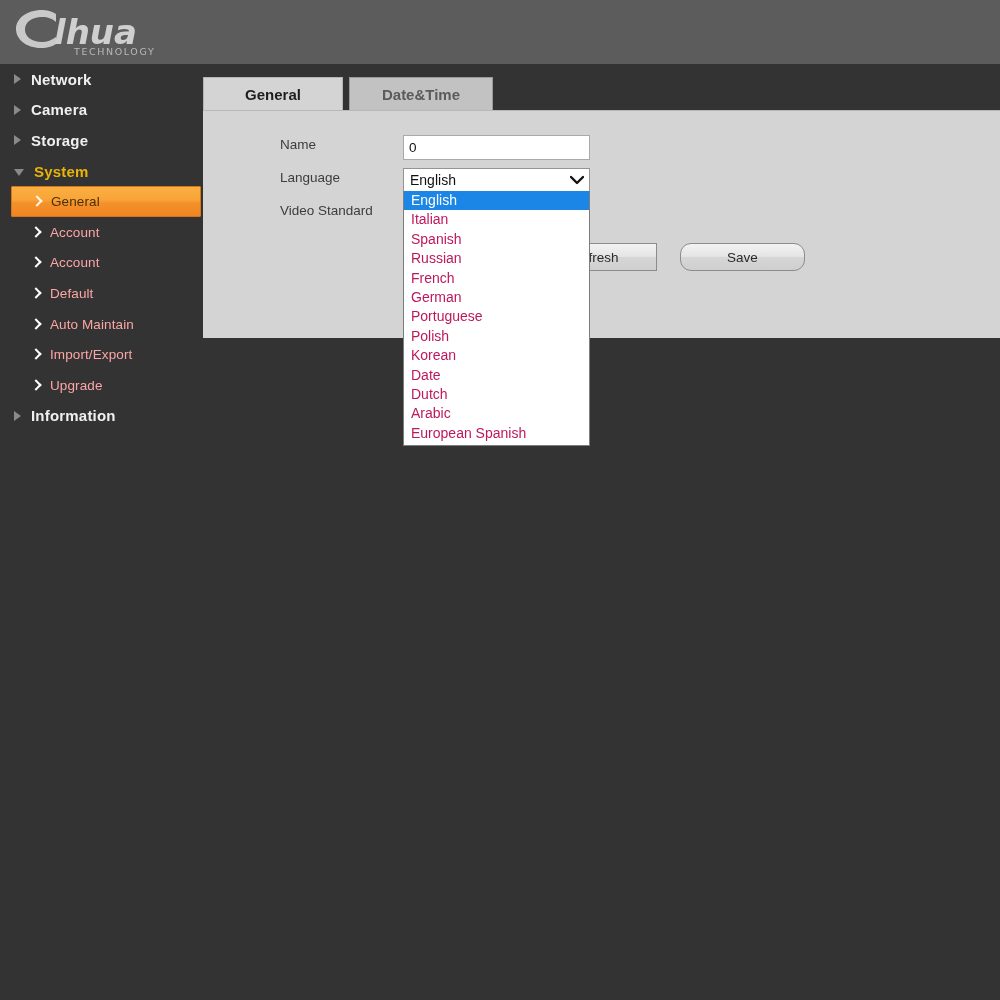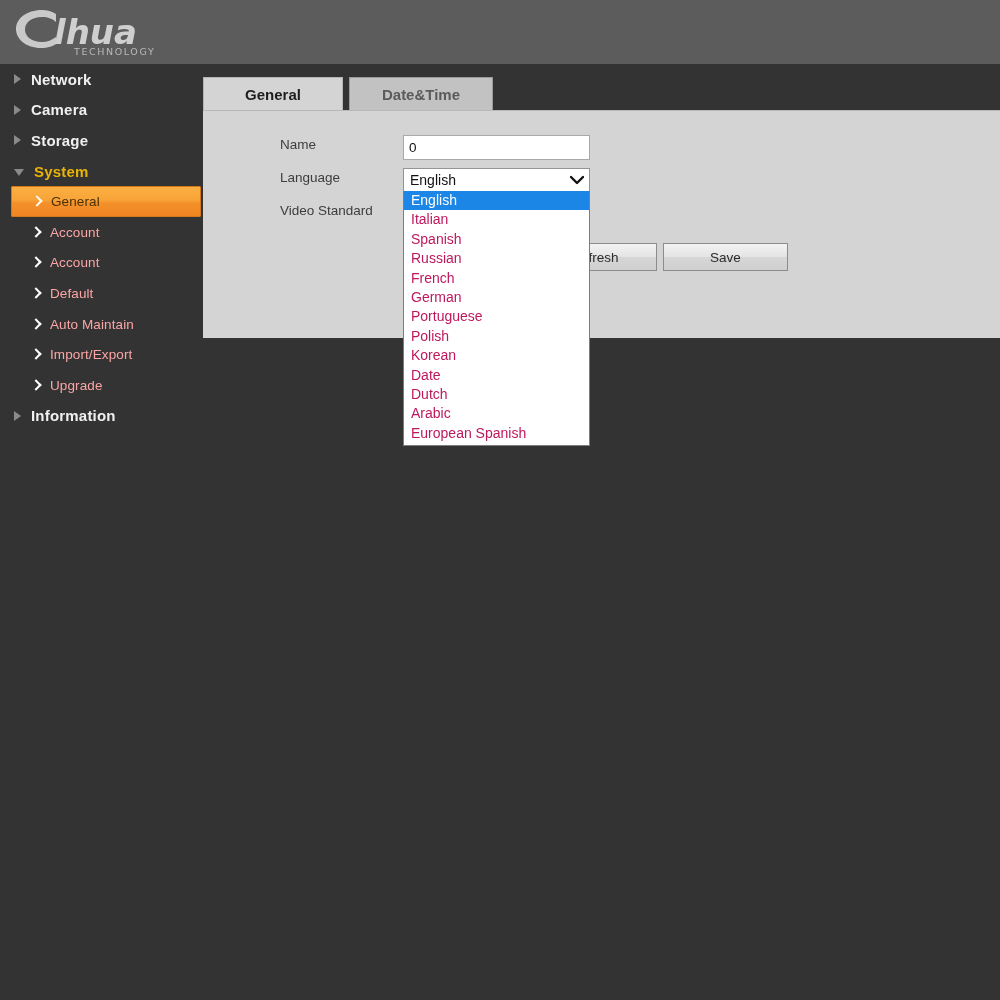--- a/index.html
+++ b/index.html
@@ -255,21 +255,21 @@
     background: linear-gradient(to bottom, #f3f3f3 0%, #e4e4e4 48%, #d6d6d6 52%, #cfcfcf 100%);
     font-size: 13.5px;
     color: #2b2b2b;
     display: flex;
     align-items: center;
     justify-content: center;
     cursor: pointer;
     font-family: "Liberation Sans", sans-serif;
   }
   #btn-refresh { left: 533px; top: 243px; width: 124px; z-index: 10; }
-  #btn-save    { left: 663px; top: 243px; width: 125px; z-index: 10; }
+  #btn-save    { left: 680px; top: 243px; width: 125px; z-index: 10; border-radius: 11px; }
 </style>
 </head>
 <body>
 
 <div id="header-bar">
   <div id="logo">
     <svg width="180" height="56" viewBox="0 0 180 56" aria-hidden="true">
       <g fill="#c9c9c9">
         <path d="M30 6 C14 6 4 15 4 25 C4 35 14 44 29 44 C36 44 41 42 44 40 L44 33 C40 36 35 38 30 38 C20 38 13 33 13 25.5 C13 18 20 13 30 13 C36 13 41 15 44 18 L44 10 C40 7.5 35 6 30 6 Z"></path>
         <text x="42" y="40" font-family="DejaVu Sans, sans-serif" font-size="34" font-weight="bold" font-style="italic" fill="#cfcfcf">lhua</text>

